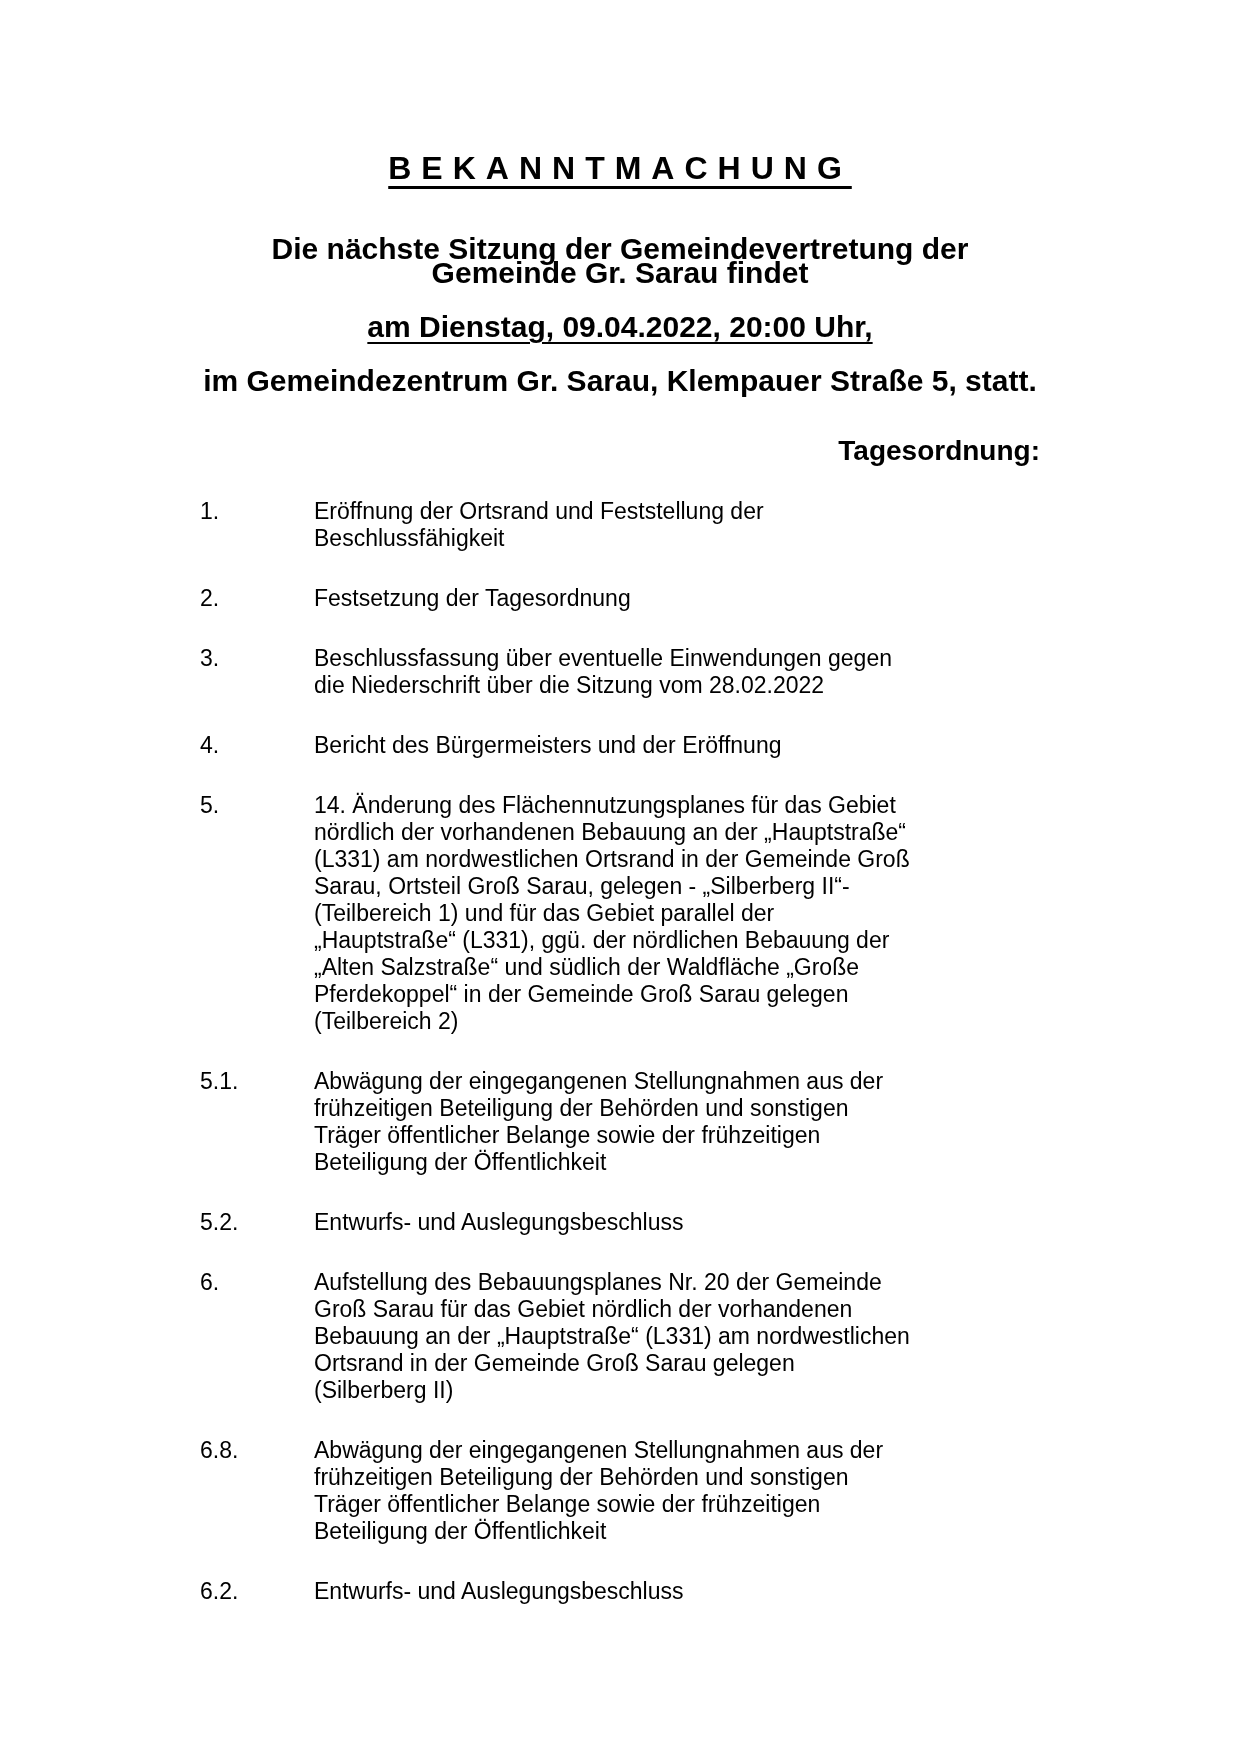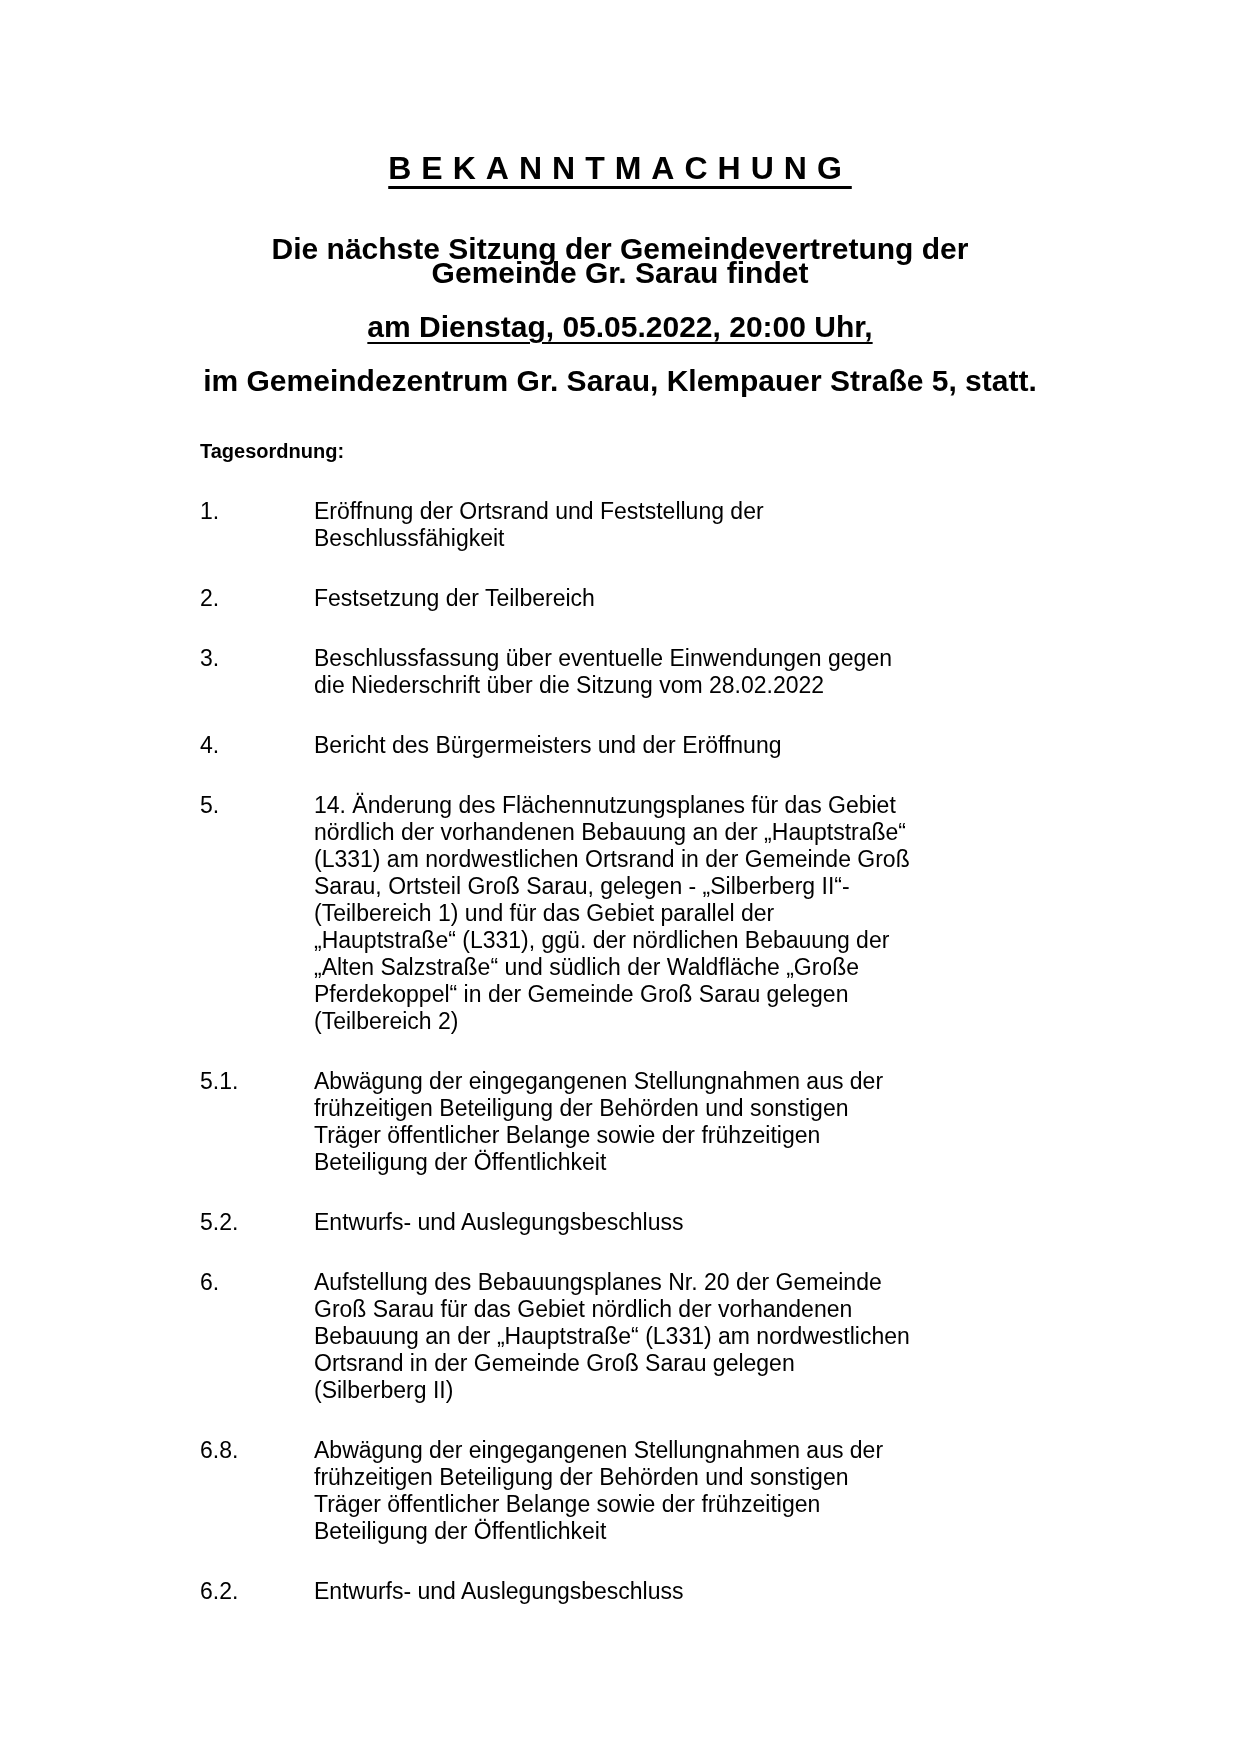--- a/index.html
+++ b/index.html
@@ -37,25 +37,25 @@
     font-weight: bold;
     line-height: 24px;
     margin: 0 0 30px 0;
   }
   .intro-line.underline {
     text-decoration: underline;
     text-decoration-thickness: 2px;
     text-underline-offset: 5px;
   }
   .agenda-heading {
-    font-size: 20px;
+    font-size: 28px;
     font-weight: bold;
     line-height: 28px;
     margin: 44px 0 33px 0;
-    text-align: left;
+    text-align: right;
   }
   .agenda {
     font-size: 23px;
     line-height: 27px;
   }
   .agenda-item {
     display: flex;
     align-items: flex-start;
     margin: 0 0 33px 0;
   }
@@ -69,36 +69,36 @@
   }
 </style>
 </head>
 <body>
 
 <div class="page">
 
   <h1 class="doc-title"><span class="underlined">BEKANNTMACHUNG</span></h1>
 
   <p class="intro-line">Die nächste Sitzung der Gemeindevertretung der Gemeinde Gr. Sarau findet</p>
-  <p class="intro-line underline">am Dienstag, 05.05.2022, 20:00 Uhr,</p>
+  <p class="intro-line underline">am Dienstag, 09.04.2022, 20:00 Uhr,</p>
   <p class="intro-line">im Gemeindezentrum Gr. Sarau, Klempauer Straße 5, statt.</p>
 
   <h2 class="agenda-heading">Tagesordnung:</h2>
 
   <div class="agenda">
 
     <div class="agenda-item">
       <span class="num">1.</span>
       <span class="text">Eröffnung der Ortsrand und Feststellung der
 Beschlussfähigkeit</span>
     </div>
 
     <div class="agenda-item">
       <span class="num">2.</span>
-      <span class="text">Festsetzung der Teilbereich</span>
+      <span class="text">Festsetzung der Tagesordnung</span>
     </div>
 
     <div class="agenda-item">
       <span class="num">3.</span>
       <span class="text">Beschlussfassung über eventuelle Einwendungen gegen
 die Niederschrift über die Sitzung vom 28.02.2022</span>
     </div>
 
     <div class="agenda-item">
       <span class="num">4.</span>

